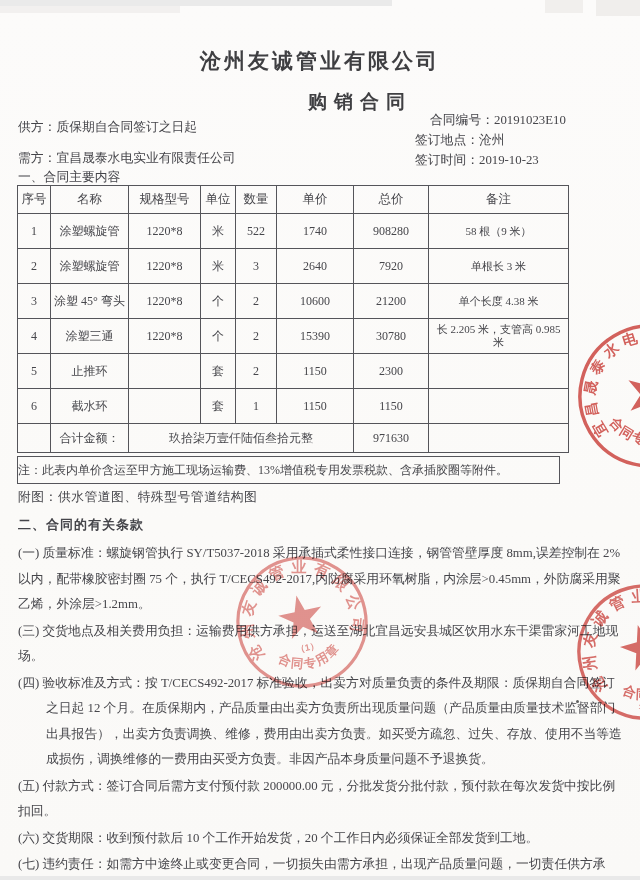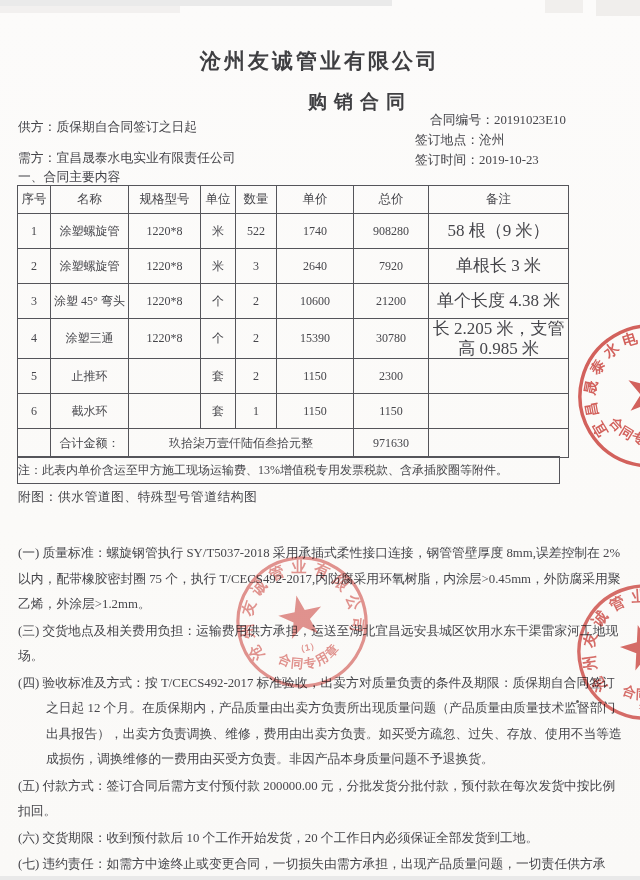--- a/index.html
+++ b/index.html
@@ -38,21 +38,21 @@
     border-collapse:collapse;table-layout:fixed;
     font-size:12px;color:#46464b;
   }
   table.items th,table.items td{
     border:1px solid #55555a;text-align:center;vertical-align:middle;
     padding:0 2px;overflow:hidden;font-weight:normal;
   }
   table.items thead tr{height:28px;font-family:Liberation Serif, serif;}
   table.items tbody tr{height:35px;}
   table.items th{font-size:12.5px;}
-  table.items .remark{font-size:17px;line-height:1.15;text-align:center;}
+  table.items .remark{font-size:11px;line-height:1.15;text-align:center;}
   table.items tr.total-row{height:29px;}
 
   .note-box{
     position:absolute;left:17px;top:456px;width:541px;height:26px;
     border:1px solid #55555a;font-size:12px;line-height:26px;
     white-space:nowrap;color:#46464b;
   }
   .attachment{left:18px;top:489px;font-size:12.8px;letter-spacing:.5px;}
   .sec2-heading{left:18px;top:516px;font-size:13px;font-weight:600;letter-spacing:1px;}
 
@@ -182,20 +182,21 @@
         <td colspan="4">玖拾柒万壹仟陆佰叁拾元整</td>
         <td>971630</td>
         <td></td>
       </tr>
     </tbody>
   </table>
 
   <div class="note-box">注：此表内单价含运至甲方施工现场运输费、13%增值税专用发票税款、含承插胶圈等附件。</div>
 
   <div class="hline attachment">附图：供水管道图、特殊型号管道结构图</div>
+  <div class="hline sec2-heading">二、合同的有关条款</div>
 
   <div class="clauses">
     <p>(一) 质量标准：螺旋钢管执行 SY/T5037-2018 采用承插式柔性接口连接，钢管管壁厚度 8mm,误差控制在 2%以内，配带橡胶密封圈 75 个，执行 T/CECS492-2017,内防腐采用环氧树脂，内涂层&gt;0.45mm，外防腐采用聚乙烯，外涂层&gt;1.2mm。</p>
     <p>(三) 交货地点及相关费用负担：运输费用供方承担，运送至湖北宜昌远安县城区饮用水东干渠雷家河工地现场。</p>
     <p class="hang">(四) 验收标准及方式：按 T/CECS492-2017 标准验收，出卖方对质量负责的条件及期限：质保期自合同签订之日起 12 个月。在质保期内，产品质量由出卖方负责所出现质量问题（产品质量由质量技术监督部门出具报告），出卖方负责调换、维修，费用由出卖方负责。如买受方疏忽、过失、存放、使用不当等造成损伤，调换维修的一费用由买受方负责。非因产品本身质量问题不予退换货。</p>
     <p>(五) 付款方式：签订合同后需方支付预付款 200000.00 元，分批发货分批付款，预付款在每次发货中按比例扣回。</p>
     <p>(六) 交货期限：收到预付款后 10 个工作开始发货，20 个工作日内必须保证全部发货到工地。</p>
     <p>(七) 违约责任：如需方中途终止或变更合同，一切损失由需方承担，出现产品质量问题，一切责任供方承担。</p>
   </div>
 

